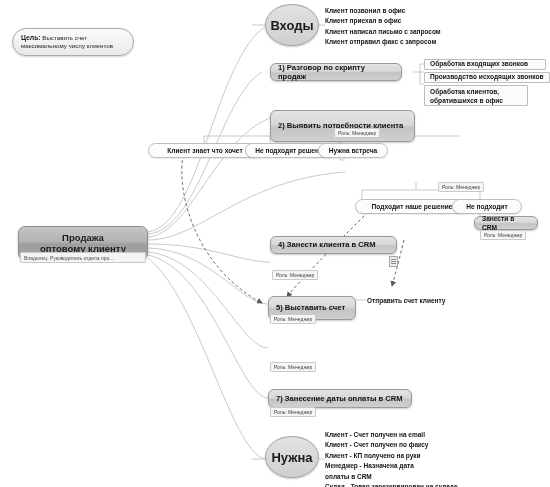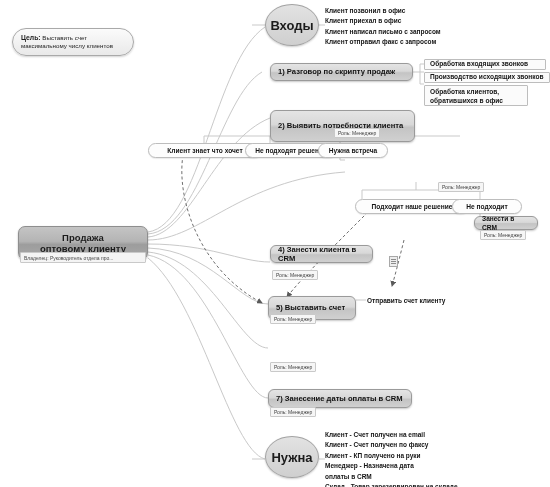--- a/index.html
+++ b/index.html
@@ -150,38 +150,38 @@
   <div class="central-sub">Владелец: Руководитель отдела про...</div>
 
   <div class="node hub hub-in">Входы</div>
   <div class="listbox" style="left:325px;top:6px;">
     <div>Клиент позвонил в офис</div>
     <div>Клиент приехал в офис</div>
     <div>Клиент написал письмо с запросом</div>
     <div>Клиент отправил факс с запросом</div>
   </div>
 
-  <div class="node step" style="left:270px;top:63px;width:143px;height:18px;">1) Разговор по скрипту продаж</div>
+  <div class="node step" style="left:270px;top:63px;width:132px;height:18px;">1) Разговор по скрипту продаж</div>
   <div class="node flat" style="left:424px;top:59px;width:122px;height:11px;">Обработка входящих звонков</div>
   <div class="node flat" style="left:424px;top:72px;width:126px;height:11px;">Производство исходящих звонков</div>
   <div class="node flat" style="left:424px;top:85px;width:104px;height:21px;line-height:9px;">Обработка клиентов, обратившихся в офис</div>
 
   <div class="node step" style="left:270px;top:110px;width:145px;height:32px;">2) Выявить потребности клиента</div>
   <div class="role" style="left:334px;top:128px;">Роль: Менеджер</div>
   <div class="node pill" style="left:148px;top:143px;width:114px;height:15px;">Клиент знает что хочет</div>
   <div class="node pill" style="left:245px;top:143px;width:92px;height:15px;">Не подходят решения</div>
   <div class="node pill" style="left:318px;top:143px;width:70px;height:15px;">Нужна встреча</div>
 
   <div class="role" style="left:438px;top:182px;">Роль: Менеджер</div>
   <div class="node pill" style="left:355px;top:199px;width:114px;height:15px;">Подходит наше решение</div>
   <div class="node pill" style="left:452px;top:199px;width:70px;height:15px;">Не подходит</div>
   <div class="node step" style="left:474px;top:216px;width:64px;height:14px;font-size:6.6px;">Занести в CRM</div>
   <div class="role" style="left:480px;top:230px;">Роль: Менеджер</div>
 
-  <div class="node step" style="left:270px;top:245px;width:103px;height:18px;">4) Занести клиента в CRM</div>
+  <div class="node step" style="left:270px;top:236px;width:127px;height:18px;">4) Занести клиента в CRM</div>
   <div class="role" style="left:272px;top:270px;">Роль: Менеджер</div>
   <div class="noteicon">
       <i></i>
     </div>
 
   <div class="node step" style="left:268px;top:296px;width:88px;height:24px;">5) Выставить счет</div>
   <div class="role" style="left:270px;top:314px;">Роль: Менеджер</div>
   <div class="freelabel" style="left:367px;top:297px;">Отправить счет клиенту</div>
 
   <div class="role" style="left:270px;top:362px;">Роль: Менеджер</div>

